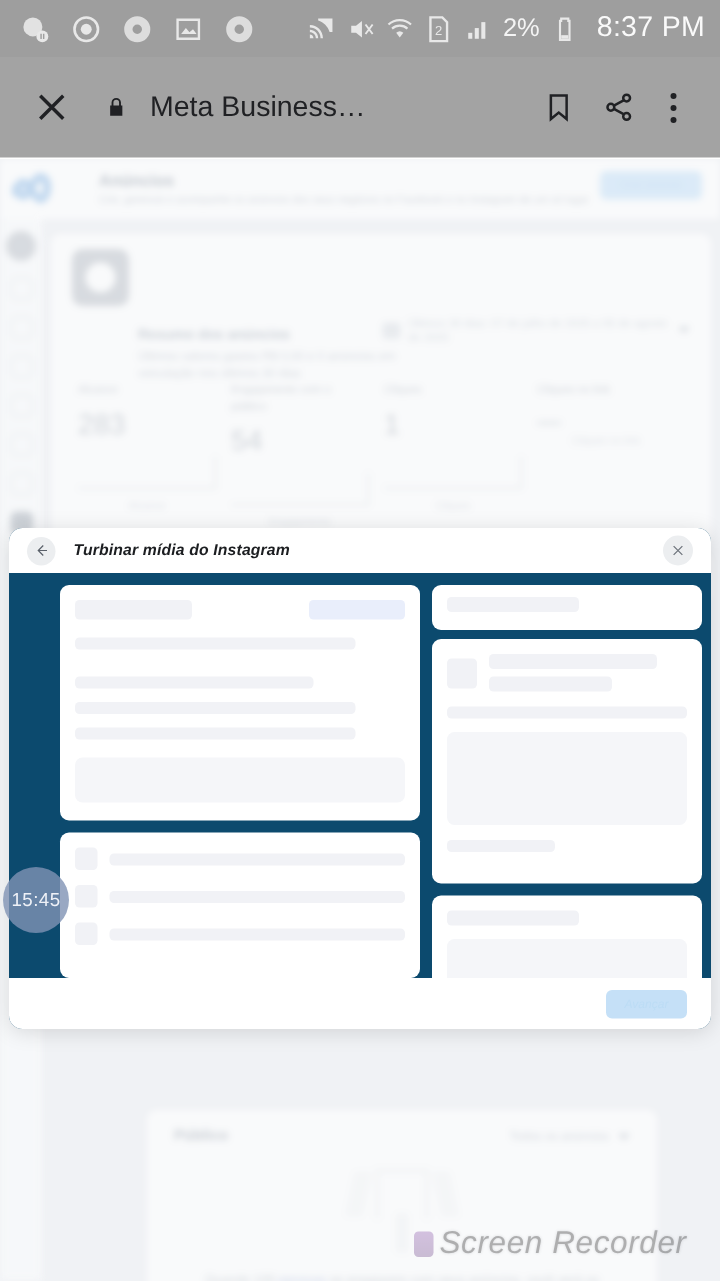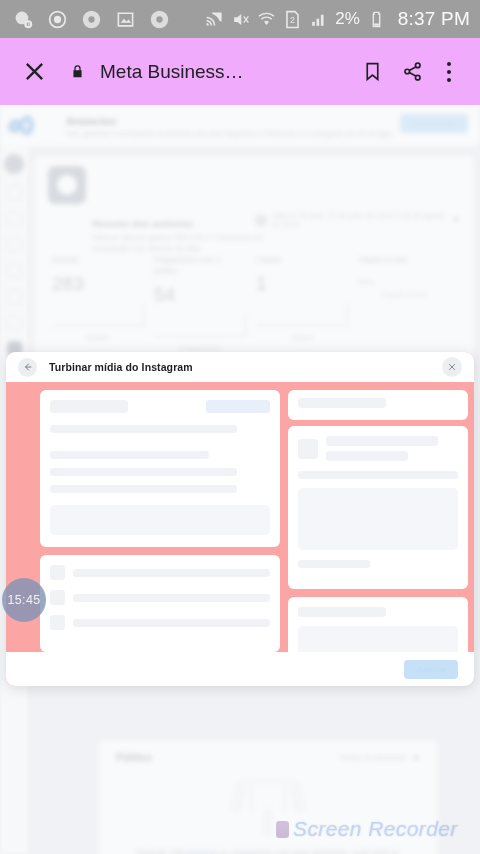--- a/index.html
+++ b/index.html
@@ -20,21 +20,21 @@
   .sb-left { display: flex; align-items: center; gap: 15px; flex: 1; }
   .sb-right { display: flex; align-items: center; gap: 7px; }
   .sb-icon { width: 19px; height: 19px; display:block; opacity: .92; }
   .sb-icon svg { display:block; width:100%; height:100%; fill: #efefef; }
   .sb-batt { font-size: 17px; color: #f4f4f4; }
   .sb-clock { font-size: 19px; color: #fafafa; margin-left: 5px; letter-spacing:.2px;}
 
   
   .toolbar {
     position: absolute; top: 38px; left: 0; width: 480px; height: 68px;
-    background: #f0abfc; display: flex; align-items: center; padding: 0 14px;
+    background: #a3a3a3; display: flex; align-items: center; padding: 0 14px;
     border-bottom: 1px solid #ffffff;
   }
   .tb-close { width: 40px; height: 40px; display:flex; align-items:center; justify-content:center; }
   .tb-close svg { width: 23px; height: 23px; stroke: #202124; stroke-width: 2.4; fill:none; }
   .tb-lock { width: 30px; display:flex; align-items:center; justify-content:center; margin-left: 8px;}
   .tb-lock svg { width: 15px; height: 17px; fill: #202124; }
   .tb-titles { flex: 1; margin-left: 8px; overflow: hidden; }
   .tb-title { font-size: 19px; color: #202124; line-height: 22px; white-space: nowrap;
               overflow: hidden; text-overflow: ellipsis; }
   .tb-url { font-size: 13.5px; color: #3c4043; line-height: 17px; margin-top: 2px;
@@ -122,22 +122,23 @@
                  transform: skewX(-12deg); }
   .aud-art .wr { position:absolute; right:0; top:2px; width:12px; height:30px; background:#f0f2f4;
                  transform: skewX(12deg); }
   .aud-text { margin-top: 10px; padding: 0 30px; text-align:center; font-size: 8.5px;
               line-height: 13px; color:#c2c7ce; }
   .aud-text b { color:#b9c3e0; font-weight: normal; }
 
   
   .modal {
     position: absolute; left: 6px; top: 352px; width: 468px; height: 334px;
-    background: #fca5a5; border-radius: 9px; overflow: hidden;
+    background: #0c4a6e; border-radius: 9px; overflow: hidden;
     box-shadow: 0 2px 14px rgba(0,0,0,.13);
+    font-style: italic;
   }
   .modal-head { height: 30px; background:#fff; display:flex; align-items:center;
                 padding: 0 12px; }
   .mh-back { width: 19px; height: 19px; border-radius:50%; background:#eceef0;
              display:flex; align-items:center; justify-content:center; }
   .mh-back svg { width: 10px; height: 10px; stroke:#5a6069; stroke-width:1.9; fill:none; }
   .mh-label { margin-left: 12px; font-size: 10.5px; color:#1c1e21; font-weight: bold;
               letter-spacing:.1px; }
   .mh-close { margin-left:auto; width: 20px; height: 20px; border-radius:50%; background:#eceef0;
               display:flex; align-items:center; justify-content:center; }
@@ -167,21 +168,21 @@
     border-radius: 50%; background: rgba(128,146,180,.80);
     display:flex; align-items:center; justify-content:center;
     color: #eef1f7; font-size: 12.5px; letter-spacing:.3px;
   }
   .watermark {
     position: absolute; left: 276px; top: 817px; display:flex; align-items:center; gap: 4px;
     opacity: .30;
   }
   .wm-logo { width: 13px; height: 17px; border-radius: 3px;
              background: linear-gradient(#7b3fa0,#5a2d78); }
-  .wm-text { font-size: 21px; color:#3b82f6; font-style: italic;
+  .wm-text { font-size: 21px; color:#000000; font-style: italic;
              text-shadow: 0 0 2px rgba(120,120,130,.85); letter-spacing: .4px; }
 </style>
 </head>
 <body>
 
 <div class="screen">
 
   <div class="statusbar">
     <div class="sb-left">
       <span class="sb-icon">

